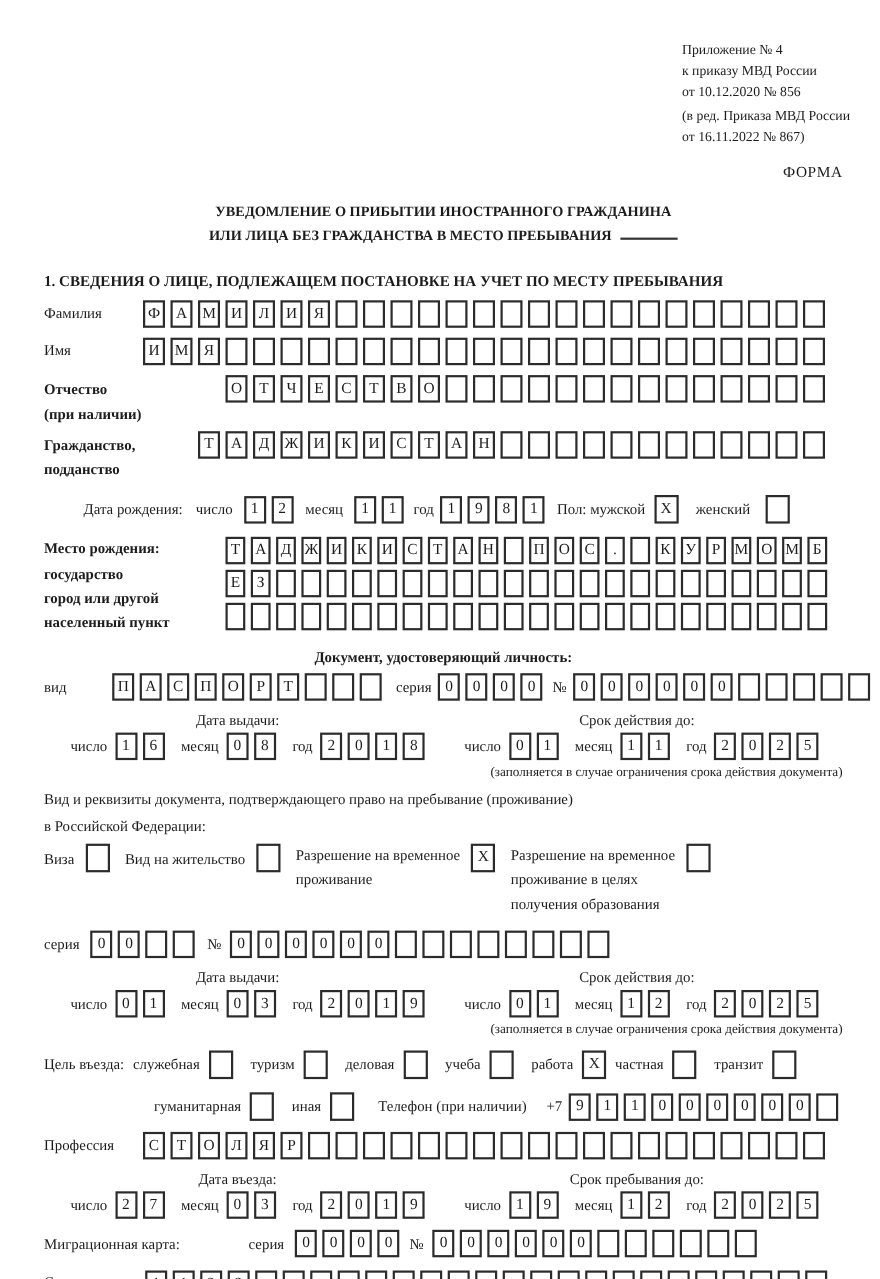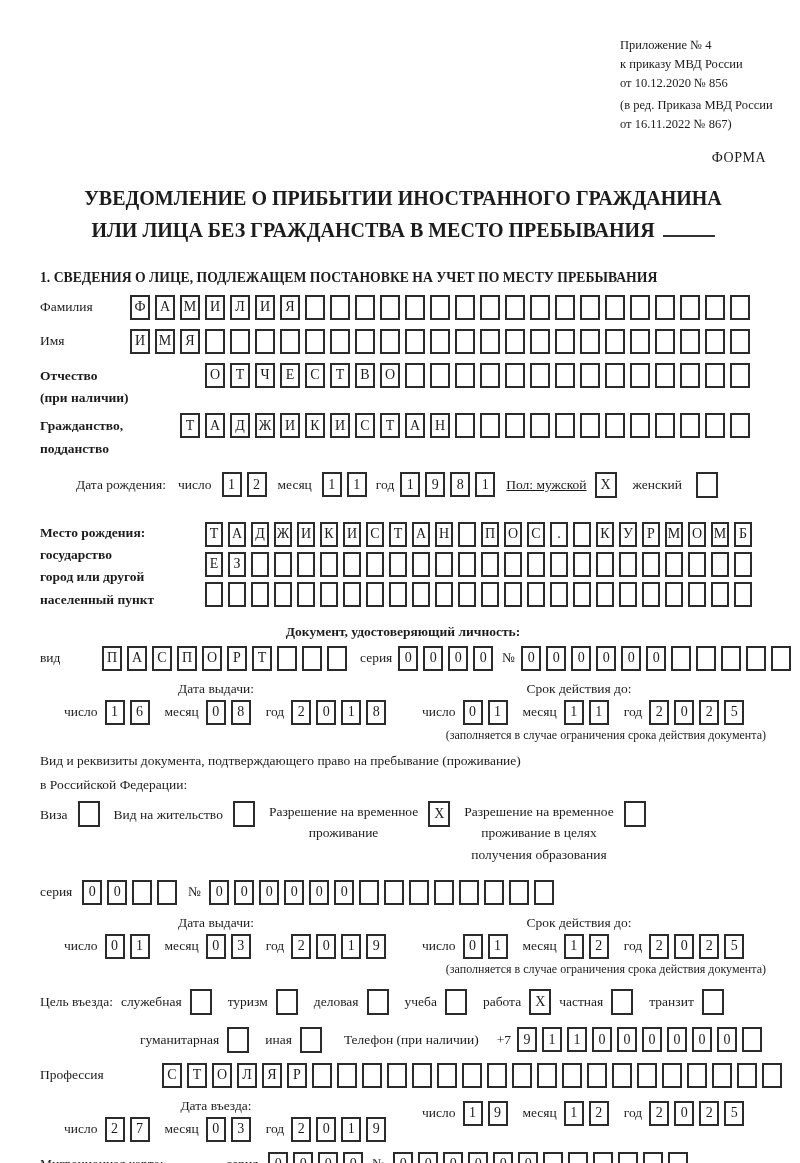--- a/index.html
+++ b/index.html
@@ -7,21 +7,21 @@
        font-family:"Liberation Serif","DejaVu Serif",serif;font-size:13.5px;}
   .page{box-sizing:border-box;width:800px;height:1163px;padding:36px 34px 0 40px;}
 
   
   .annex{margin-left:580px;width:190px;font-size:12.5px;line-height:1.5;}
   .annex div{white-space:nowrap;}
   .annex .gap{height:4px;}
   .forma{text-align:right;font-weight:normal;font-size:14px;margin-top:16px;letter-spacing:.5px;}
 
   
-  .title{ text-align:center;font-weight:bold;font-size:20px;line-height:1.6;margin-top:16px;}
+  .title{ text-align:center;font-weight:bold;font-size:13px;line-height:1.6;margin-top:16px;}
   .blank-line{display:inline-block;width:52px;border-bottom:2px solid #333;height:1em;vertical-align:baseline;margin-left:8px;}
   .section1{font-weight:bold;font-size:13.7px;margin-top:24px;}
 
   
   .formline{display:flex;align-items:flex-start;margin-top:9px;}
   .cellrow{display:flex;flex:none;}
   .cell{box-sizing:border-box;flex:none;width:20px;height:25px;border:2px solid #2b2b2b;
         margin-right:5px;display:flex;align-items:center;justify-content:center;
         font-size:14px;line-height:1;background:#fff;}
   .tight .cell{width:18px;margin-right:5px;}
@@ -39,21 +39,21 @@
   .dateline{display:flex;align-items:center;margin-top:3px;}
   .dateline .dlab{margin:0 7px 0 10px;}
   .dateline .dlab:first-child{margin-left:0;}
   .datenote{font-size:12px;white-space:nowrap;margin-top:3px;text-align:right;}
 
   .docheading{text-align:center;font-weight:bold;font-size:13.5px;margin-top:12px;}
 
   
   .permitrow{display:flex;align-items:flex-start;margin-top:8px;}
   .permit-item{display:flex;align-items:flex-start;margin-right:14px;}
-  .permit-item .plabel{text-align:center;line-height:1.6;margin-right:10px;}
+  .permit-item .plabel{line-height:1.6;margin-right:10px;}
 
   
   .purposeline{display:flex;align-items:center;margin-top:12px;}
   .purposeline .pl{margin-right:8px;white-space:nowrap;}
   .purposeline .checkbox{margin-right:16px;}
   .legalwrap{display:flex;margin-top:10px;}
   .legallabel{width:92px;flex:none;line-height:1.95;white-space:nowrap;}
 </style>
 </head>
 <body>
@@ -216,27 +216,27 @@
         <span class="cell">1</span>
         <span class="cell">1</span>
       </span>
     <span style="margin:0 6px 0 4px;">год</span>
     <span class="cellrow">
         <span class="cell">1</span>
         <span class="cell">9</span>
         <span class="cell">8</span>
         <span class="cell">1</span>
       </span>
-    <span style="margin:0 8px 0 6px;text-decoration:underline;">Пол: мужской</span>
+    <span style="margin:0 8px 0 6px;">Пол: мужской</span>
     <span class="checkbox">X</span>
     <span style="margin:0 14px 0 16px;">женский</span>
     <span class="checkbox"></span>
   </div>
 
-  <div class="formline" style="margin-top:24px;">
+  <div class="formline" style="margin-top:12px;">
     <span class="lab w165 lab2" style="padding-top:0;">
       <span>Место рождения:</span><br>
       <span>государство</span><br>
       <span>город или другой</span><br>
       <span>населенный пункт</span>
     </span>
     <span class="stackrows">
       <span class="cellrow tight">
           <span class="cell">Т</span>
           <span class="cell">А</span>
@@ -541,21 +541,21 @@
         <span class="cell">0</span>
         <span class="cell">0</span>
         <span class="cell">0</span>
         <span class="cell">0</span>
         <span class="cell">0</span>
         <span class="cell">0</span>
         <span class="cell"></span>
       </span>
   </div>
 
-  <div class="formline" style="margin-top:10px;gap:32px;">
+  <div class="formline" style="margin-top:10px;">
     <span class="lab w90">Профессия</span>
     <span class="cellrow">
         <span class="cell">С</span>
         <span class="cell">Т</span>
         <span class="cell">О</span>
         <span class="cell">Л</span>
         <span class="cell">Я</span>
         <span class="cell">Р</span>
         <span class="cell"></span>
         <span class="cell"></span>
@@ -596,20 +596,21 @@
         <span class="dlab">год</span>
         <span class="cellrow">
             <span class="cell">2</span>
             <span class="cell">0</span>
             <span class="cell">1</span>
             <span class="cell">9</span>
           </span>
       </div>
     </div>
     <div style="width:374px;flex:none;">
+      <div class="datehead">Срок пребывания до:</div>
       <div class="dateline" style="margin-left:30px;">
         <span class="dlab">число</span>
         <span class="cellrow">
             <span class="cell">1</span>
             <span class="cell">9</span>
           </span>
         <span class="dlab">месяц</span>
         <span class="cellrow">
             <span class="cell">1</span>
             <span class="cell">2</span>

